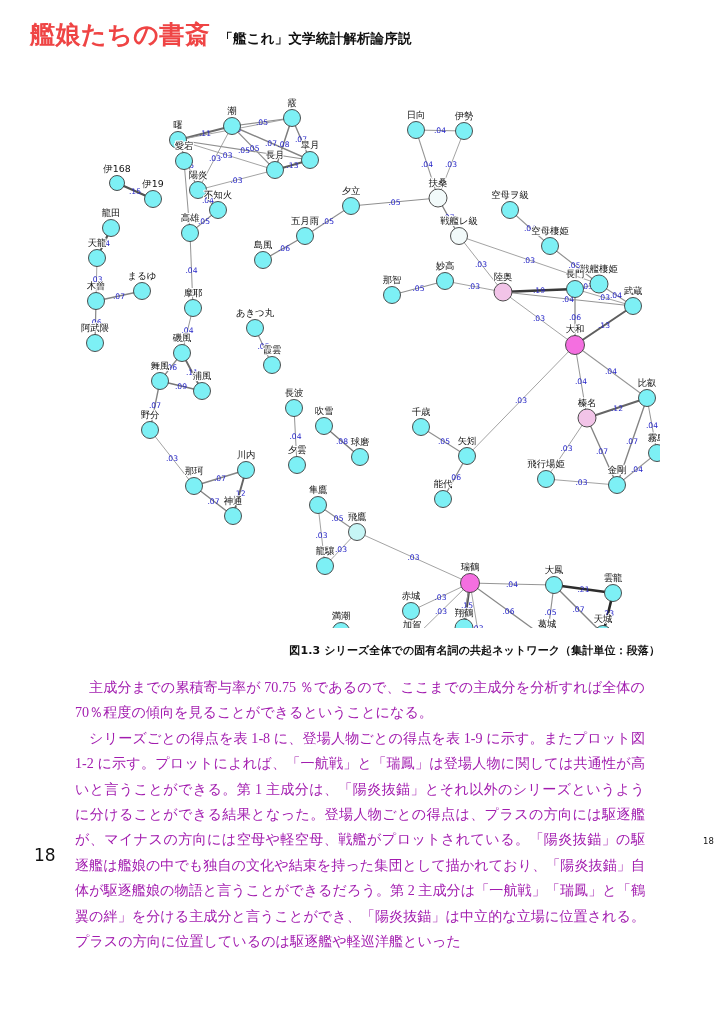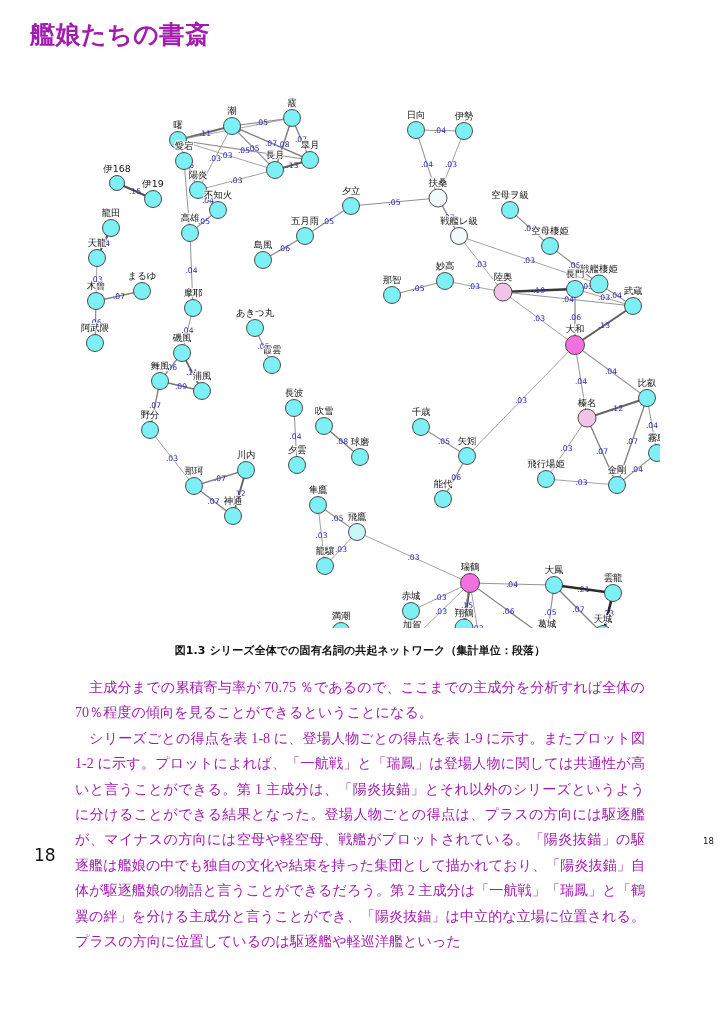--- a/index.html
+++ b/index.html
@@ -3,36 +3,36 @@
 <meta charset="utf-8">
 <style>
   html,body{margin:0;padding:0;background:#ffffff;}
   body{width:722px;height:1024px;position:relative;overflow:hidden;
        font-family:"Liberation Serif","DejaVu Serif",serif;color:#1a1a1a;}
 
   
   #header{position:absolute;left:30px;top:18px;width:660px;height:42px;
           display:flex;align-items:baseline;gap:9px;}
   #book-title{font-family:"DejaVu Sans","Liberation Sans",sans-serif;
-              font-weight:bold;font-size:25px;letter-spacing:.5px;color:#a21caf;}
+              font-weight:bold;font-size:25px;letter-spacing:.5px;color:#ef4444;}
   #book-subtitle{font-family:"DejaVu Sans","Liberation Sans",sans-serif;
                  font-weight:bold;font-size:13.5px;color:#111;letter-spacing:.2px;}
 
   
   #figure-area{position:absolute;left:60px;top:88px;width:600px;height:540px;}
   #network-svg{display:block;width:600px;height:540px;}
   .edge{stroke-linecap:round;fill:none;}
   .node{stroke:#3b3b3b;stroke-width:.9;}
   .nlabel{font-family:"DejaVu Sans","Liberation Sans",sans-serif;
           font-size:9.4px;fill:#111;text-anchor:middle;
           paint-order:stroke;stroke:#ffffff;stroke-width:2.1px;stroke-linejoin:round;}
   .elabel{font-family:"DejaVu Sans","Liberation Sans",sans-serif;
           font-size:7.6px;fill:#2626c8;text-anchor:middle;}
 
-  #fig-caption{position:absolute;left:0;top:555px;width:600px;text-align:center;
+  #fig-caption{position:absolute;left:0;top:555px;width:600px;text-align:right;
                font-family:"DejaVu Sans","Liberation Sans",sans-serif;
                font-weight:bold;font-size:11px;color:#111;letter-spacing:.1px;}
 
   
   #body-text{position:absolute;left:75px;top:675px;width:570px;
              font-family:"Liberation Serif","DejaVu Serif",serif;
              font-size:14.1px;line-height:25.4px;color:#a21caf;
              text-align:justify;}
   #body-text p{margin:0;text-indent:1em;}
 
@@ -42,20 +42,21 @@
                  font-size:17px;font-weight:normal;color:#111;}
   #page-num-right{position:absolute;left:703px;top:836px;
                   font-family:"DejaVu Sans","Liberation Sans",sans-serif;
                   font-size:8.5px;color:#111;}
 </style>
 </head>
 <body>
 
 <div id="header">
   <span id="book-title">艦娘たちの書斎</span>
+  <span id="book-subtitle">「艦これ」文学統計解析論序説</span>
 </div>
 
 <div id="figure-area">
   <svg id="network-svg" viewBox="0 0 600 540">
     <g id="edges-layer">
         <line x1="118" y1="52" x2="172" y2="38" stroke="rgb(107,107,107)" stroke-width="1.81" class="edge"></line>
         <line x1="118" y1="52" x2="232" y2="30" stroke="rgb(156,156,156)" stroke-width="0.93" class="edge"></line>
         <line x1="118" y1="52" x2="215" y2="82" stroke="rgb(156,156,156)" stroke-width="0.93" class="edge"></line>
         <line x1="118" y1="52" x2="250" y2="72" stroke="rgb(144,144,144)" stroke-width="1.15" class="edge"></line>
         <line x1="118" y1="52" x2="138" y2="102" stroke="rgb(144,144,144)" stroke-width="1.15" class="edge"></line>

